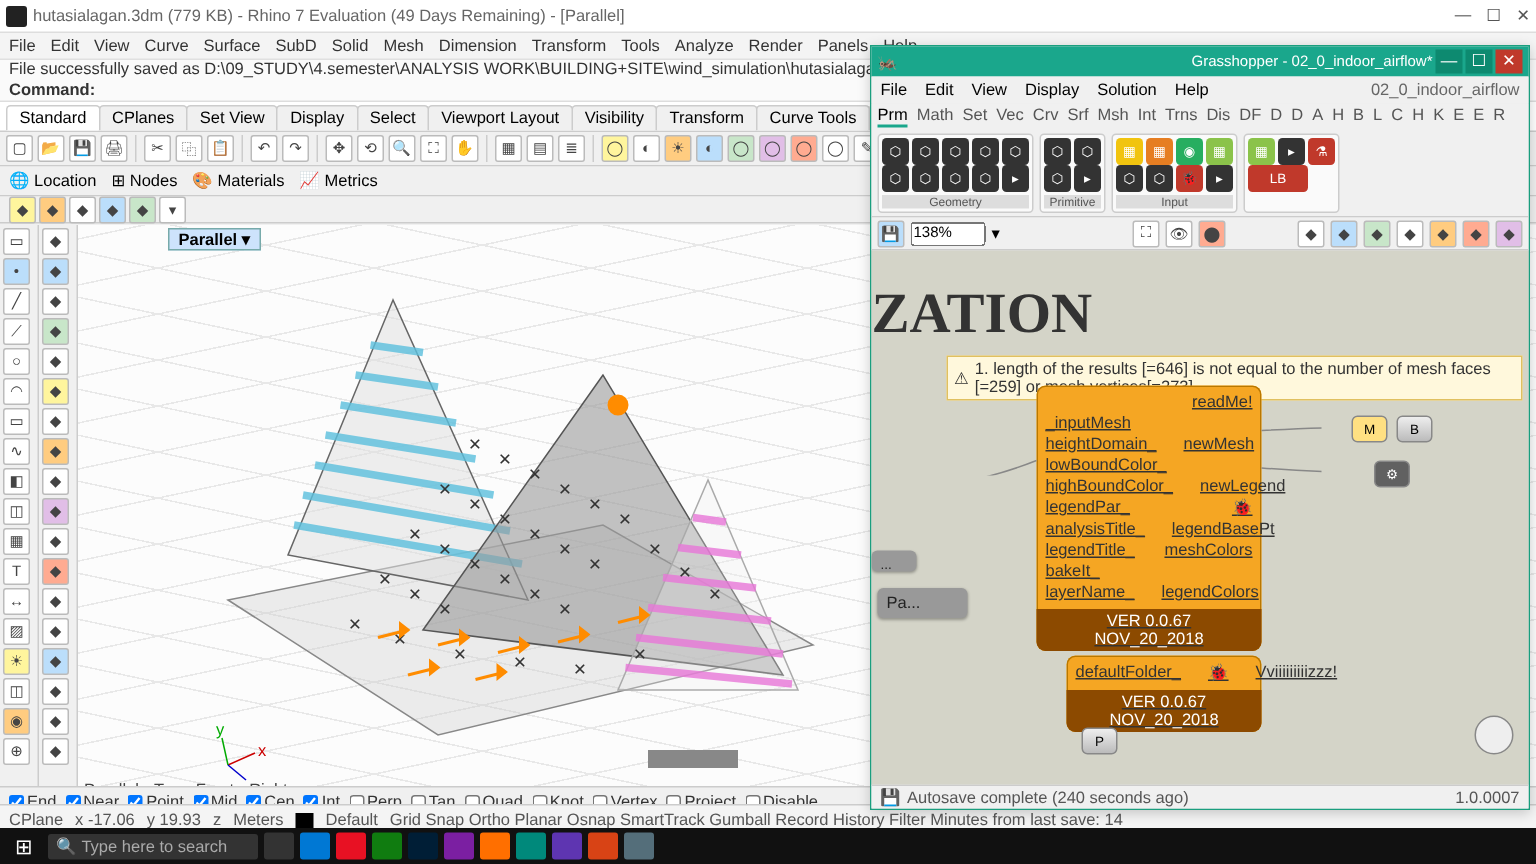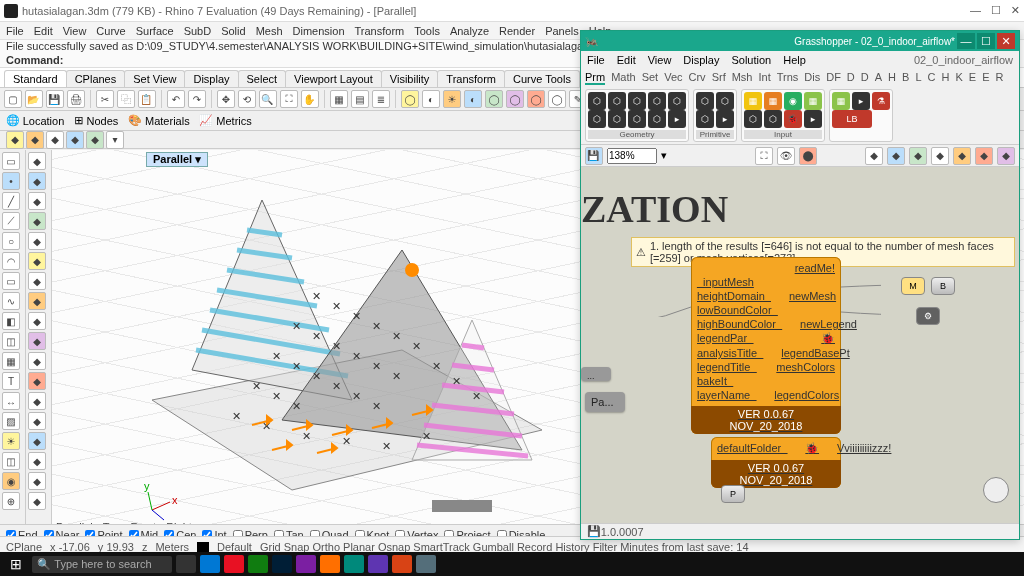--- a/index.html
+++ b/index.html
@@ -23,21 +23,21 @@
 .tbtn.o { background:#ffcc80; }
 .tbtn.r { background:#ffab91; }
 .sep { width:1px; height:18px; background:#ccc; margin:0 2px; }
 .filtertb { height:20px; background:#f0f0f0; display:flex; align-items:center; padding:2px 6px; gap:10px; border-bottom:1px solid #ccc; }
 .filtertb .fi { display:flex; align-items:center; gap:3px; }
 .smalltb { height:18px; background:#f0f0f0; display:flex; align-items:center; padding:2px 6px; gap:2px; border-bottom:1px solid #ccc; }
 .workarea { position:absolute; top:150px; left:0; right:0; bottom:40px; background:#fff; display:flex; }
 .ltb { width:26px; background:#f0f0f0; border-right:1px solid #ccc; display:flex; flex-direction:column; gap:2px; padding:2px; }
 .ltb2 { width:26px; background:#f0f0f0; border-right:1px solid #ccc; display:flex; flex-direction:column; gap:2px; padding:2px; }
 .viewport { flex:1; position:relative; background:#fcfcfc; overflow:hidden; }
-.vplabel { position:absolute; top:2px; left:60px; background:#cde3fc; border:1px solid #7aa; padding:0 6px; font-weight:bold;margin-left:34px; }
+.vplabel { position:absolute; top:2px; left:60px; background:#cde3fc; border:1px solid #7aa; padding:0 6px; font-weight:bold; }
 .grid { position:absolute; inset:0; background-image:
   repeating-linear-gradient(12deg,#e8e8e8 0,#e8e8e8 1px,transparent 1px,transparent 30px),
   repeating-linear-gradient(-12deg,#e8e8e8 0,#e8e8e8 1px,transparent 1px,transparent 30px);
 }
 .model { position:absolute; top:20px; left:80px; width:420px; height:360px; }
 .statusfoot { position:absolute; left:0; right:0; bottom:20px; height:20px; background:#f0f0f0; border-top:1px solid #ccc; display:flex; align-items:center; padding:0 6px; gap:6px; color:#333; }
 .statusbar { position:absolute; left:0; right:0; bottom:0; height:20px; background:#f4f4f4; border-top:1px solid #ccc; display:flex; align-items:center; padding:0 6px; gap:8px; color:#555; font-size:10px; }
 .chk { display:flex; align-items:center; gap:2px; }
 .chk input { width:10px; height:10px; }
 .taskbar { position:absolute; left:0; right:0; bottom:0; height:24px; background:#111; display:flex; align-items:center; padding:0 4px; gap:4px; z-index:100; }
@@ -583,30 +583,31 @@
       <div class="gh-ver">
           <div>VER 0.0.67</div>
           <div>NOV_20_2018</div>
         </div>
     </div>
 
     <div class="gh-out" style="top:110px;left:320px;background:#ffe082;">M</div>
     <div class="gh-out" style="top:110px;left:350px;">B</div>
     <div class="gh-out" style="top:140px;left:335px;background:#616161;color:#fff;">⚙</div>
     <div class="gh-out" style="top:318px;left:140px;">P</div>
-    <div class="gh-comp2" style="top:225px;left:4px;width:40px;"><span>Pa...</span></div>
+    <div class="gh-comp2" style="top:225px;left:4px;width:60px;"><span>Pa...</span></div>
     <div class="gh-comp2" style="top:200px;left:0px;width:30px;height:14px;">...</div>
     <div style="position:absolute;top:310px;right:10px;width:26px;height:26px;border:1px solid #888;border-radius:50%;background:#eee;"></div>
 
     <svg style="position:absolute;inset:0;pointer-events:none;">
       <path d="M 0 160 Q 60 160 110 140" stroke="#888" fill="none"></path>
       <path d="M 0 190 Q 60 190 110 170" stroke="#888" fill="none"></path>
       <path d="M 0 210 Q 60 210 110 195" stroke="#888" fill="none"></path>
       <path d="M 45 235 Q 80 235 110 210" stroke="#888" fill="none"></path>
       <path d="M 260 120 Q 300 118 320 118" stroke="#888" fill="none"></path>
       <path d="M 260 145 Q 300 148 335 148" stroke="#888" fill="none"></path>
     </svg>
   </div>
   <div class="gh-foot">
     <span>💾</span>
+    <span style="flex:1;margin-left:4px;">Autosave complete (240 seconds ago)</span>
     <span>1.0.0007</span>
   </div>
 </div>
 
 </body></html>

